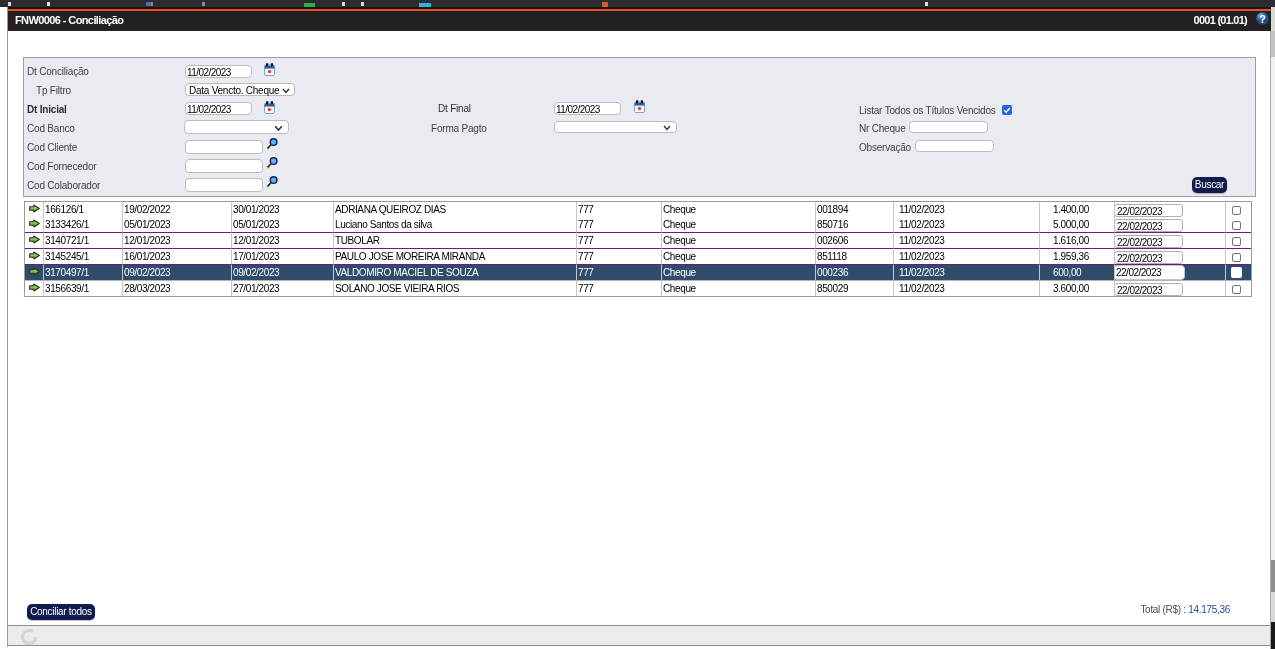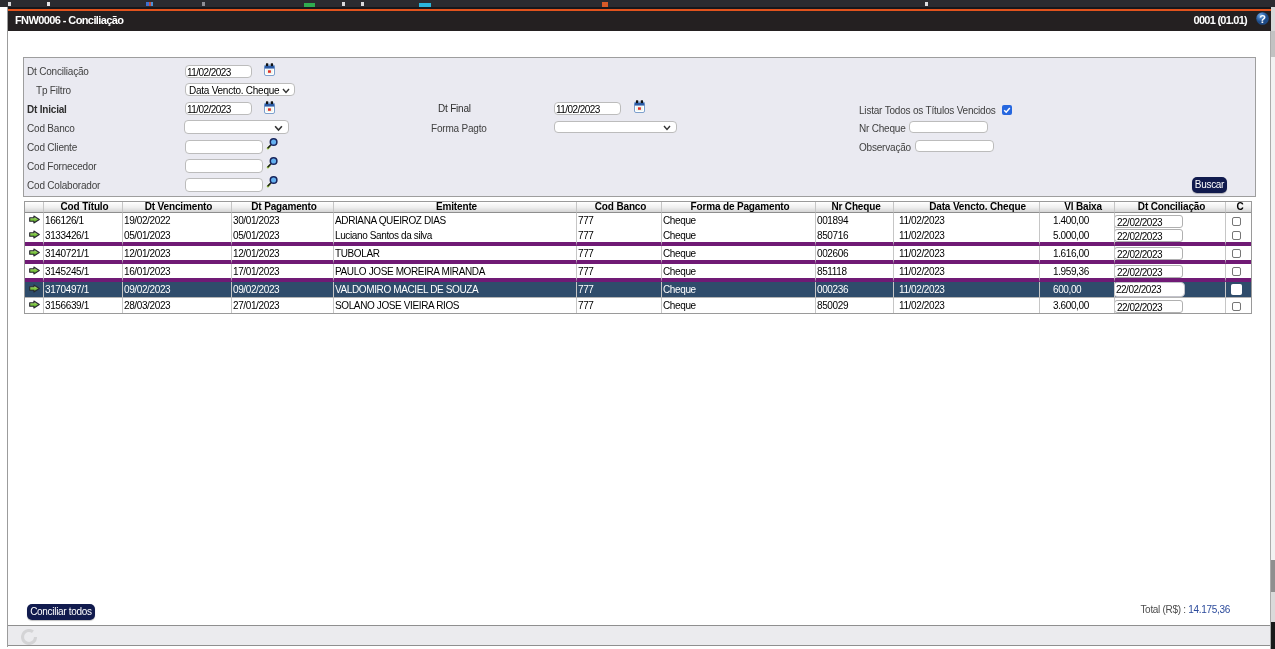--- a/index.html
+++ b/index.html
@@ -9,21 +9,21 @@
 .lbl { position:absolute; color:#414141; letter-spacing:-0.2px; white-space:nowrap; line-height:10px; }
 .inp { position:absolute; background:#fff; border:1px solid #bcbcbc; border-radius:4px; }
 .inp span { position:absolute; left:1px; top:1px; letter-spacing:-0.55px; }
 .sel { position:absolute; background:#fff; border:1px solid #bcbcbc; border-radius:4px; }
 .btn { position:absolute; background:#111b4e; border-radius:5px; color:#fff; text-align:center; letter-spacing:-0.3px; box-shadow:0 1px 1px rgba(0,0,0,0.25); }
 table.grid { position:absolute; left:24px; top:201px; width:1228px; border:1px solid #9a9a9a; border-collapse:separate; border-spacing:0; table-layout:fixed; background:#fff; }
 table.grid td { box-sizing:border-box; overflow:hidden; white-space:nowrap; } table.grid th { box-sizing:border-box; overflow:visible; white-space:nowrap; }
 table.grid th { height:11px; border-bottom:1px solid #8e8e8e; border-right:1px solid #c6c6c6; background:linear-gradient(#ffffff,#efefef 55%,#d4d4d4); font-weight:bold; font-size:10px; letter-spacing:-0.15px; text-align:center; vertical-align:middle; line-height:9px; padding-bottom:1px; padding-left:3px; }
 table.grid th:last-child, table.grid td:last-child { border-right:none; }
 table.grid td { height:16px; border-right:1px solid #c6c6c6; vertical-align:middle; padding-left:1px; letter-spacing:-0.38px; font-size:10px; }
-tr.rb td { border-bottom:4px solid #701a75;margin-left:6px; }
+tr.rb td { border-bottom:1px solid #701a75;margin-left:6px; }
 tr.r1 td { height:15px; }
 tr.r5 td, tr.r6 td { height:15px; }
 tr.trsel td { background:#2f4c6b; color:#fff; }
 tr.trsel td { border-bottom:1px solid #b4b4b4; }
 table.grid td.cell-num { padding-left:13px; }
 .dtc-inp { display:inline-block; width:69px; height:13px; background:#fff; border:1px solid #b0b0b0; border-radius:3px; margin-left:-2px; margin-top:1px; vertical-align:middle; position:relative; }
 .dtc-inp i { position:absolute; left:2px; top:1px; font-style:normal; color:#000; letter-spacing:-0.5px;text-align:right; }
 .dtc-foc { width:72px; height:15px; border:1px solid #c2c2ca; border-radius:4px; margin-left:-3px; margin-top:0; }
 .cbx { display:inline-block; width:9px; height:9px; background:#fff; border:1px solid #757575; border-radius:2px; vertical-align:middle; margin-right:4px; }
 .cbx-sel { width:11px; height:11px; border:1px solid #fff; border-radius:1.5px; }
@@ -180,34 +180,20 @@
       <col style="width:243px">
       <col style="width:85px">
       <col style="width:154px">
       <col style="width:78px">
       <col style="width:146px">
       <col style="width:75px">
       <col style="width:111px">
       <col style="width:25px">
 </colgroup>
 <tbody>
-      <tr>
-        <th></th>
-        <th>Cod Título</th>
-        <th>Dt Vencimento</th>
-        <th>Dt Pagamento</th>
-        <th>Emitente</th>
-        <th>Cod Banco</th>
-        <th>Forma de Pagamento</th>
-        <th>Nr Cheque</th>
-        <th style="padding-left:22px;">Data Vencto. Cheque</th>
-        <th style="padding-left:12px;">Vl Baixa</th>
-        <th>Dt Conciliação</th>
-        <th>C</th>
-      </tr>
 <tr class="r1">
         <td style="padding-left:0;text-align:center;"><svg width="11" height="9" viewBox="0 0 11 9">
             <use href="#arrowico"></use>
           </svg></td>
         <td>166126/1</td>
         <td>19/02/2022</td>
         <td>30/01/2023</td>
         <td>ADRIANA QUEIROZ DIAS</td>
         <td>777</td>
         <td>Cheque</td>

